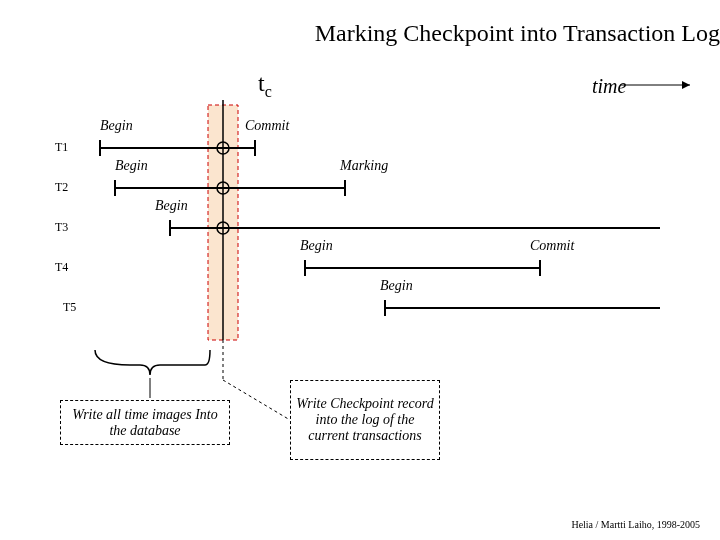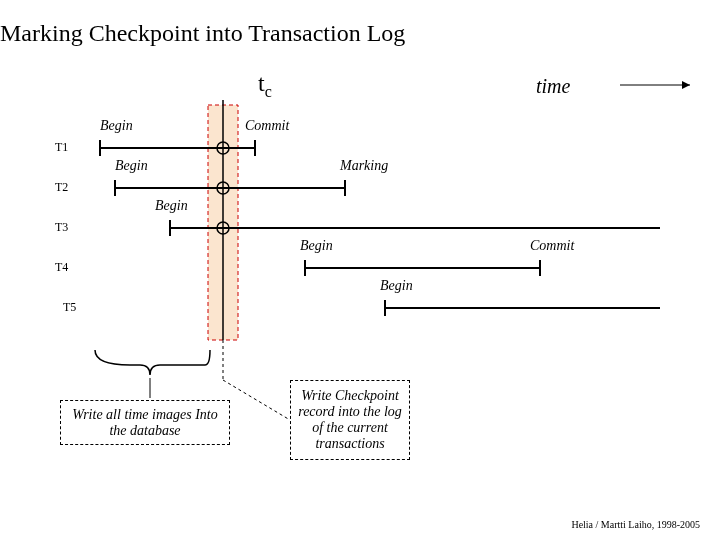--- a/index.html
+++ b/index.html
@@ -10,37 +10,37 @@
     background: #fff;
     font-family: Georgia, 'Times New Roman', serif;
     position: relative;
     overflow: hidden;
   }
   .title {
     position: absolute;
     top: 20px;
     left: 0;
     width: 720px;
-    text-align: left;
+    text-align: right;
     font-size: 24px;
   }
   .tc-label {
     position: absolute;
     top: 70px;
     left: 210px;
     font-size: 24px;
     margin-left: 48px;
   }
   .tc-label sub {
     font-size: 16px;
   }
   .time-label {
     position: absolute;
     top: 75px;
-    left: 536px;
+    left: 592px;
     font-size: 20px;
     font-style: italic;
   }
   .txn-label {
     position: absolute;
     font-size: 12px;
   }
   .event-label {
     position: absolute;
     font-size: 14px;
@@ -86,21 +86,21 @@
 <div class="event-label" style="top:118px;left:100px">Begin</div>
 <div class="event-label" style="top:118px;left:245px">Commit</div>
 <div class="event-label" style="top:158px;left:115px">Begin</div>
 <div class="event-label" style="top:158px;left:340px">Marking</div>
 <div class="event-label" style="top:198px;left:155px">Begin</div>
 <div class="event-label" style="top:238px;left:300px">Begin</div>
 <div class="event-label" style="top:238px;left:530px">Commit</div>
 <div class="event-label" style="top:278px;left:380px">Begin</div>
 
 <div class="box" style="top:400px;left:60px;width:170px;height:45px">Write all time images Into the database</div>
-<div class="box" style="top:380px;left:290px;width:120px;height:80px">Write Checkpoint record into the log of the current transactions</div>
+<div class="box" style="top:380px;left:290px;width:150px;height:80px">Write Checkpoint record into the log of the current transactions</div>
 
 <div class="footer">Helia / Martti Laiho, 1998-2005</div>
 
 <svg width="720" height="540">
 
   <rect x="208" y="105" width="30" height="235" fill="#f7cba0" fill-opacity="0.5" stroke="#c00" stroke-dasharray="4,3"></rect>
 
   <line x1="223" y1="100" x2="223" y2="340" stroke="#000" stroke-width="1.5"></line>
 
   <line x1="620" y1="85" x2="690" y2="85" stroke="#000" stroke-width="1"></line>

